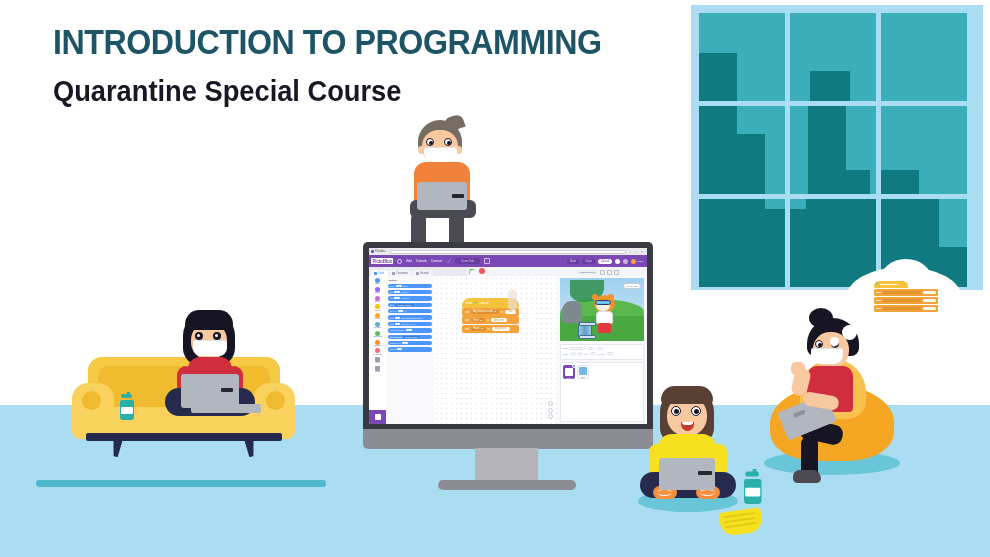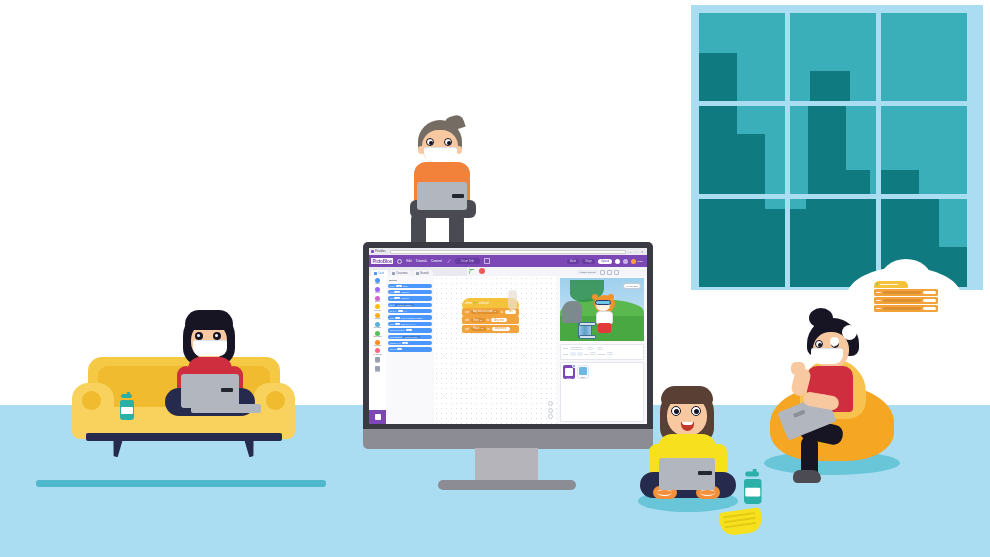--- a/index.html
+++ b/index.html
@@ -285,20 +285,24 @@
       </div>
     <div class="wpane" style="left:190px;top:194px;width:86px;height:88px;">
         <div class="wblk" style="left:0;top:0;width:58px;height:88px;"></div>
         <div class="wblk" style="left:0;top:48px;width:86px;height:40px;"></div>
       </div>
   </div>
 
   <div class="floor"></div>
   <div style="position:absolute;left:36px;top:480px;width:290px;height:7px;background:#4fb8cc;border-radius:3px;"></div>
 
+  <div class="title-wrap">
+    <div class="title">INTRODUCTION TO PROGRAMMING</div>
+    <div class="subtitle">Quarantine Special Course</div>
+  </div>
 
   <div class="b1">
     <div class="b1-quiff"></div>
     <div class="b1-hair"></div>
     <div class="b1-ear l"></div>
     <div class="b1-ear r"></div>
     <div class="b1-face"></div>
     <div class="b1-eye l">
         <i></i>
       </div>

